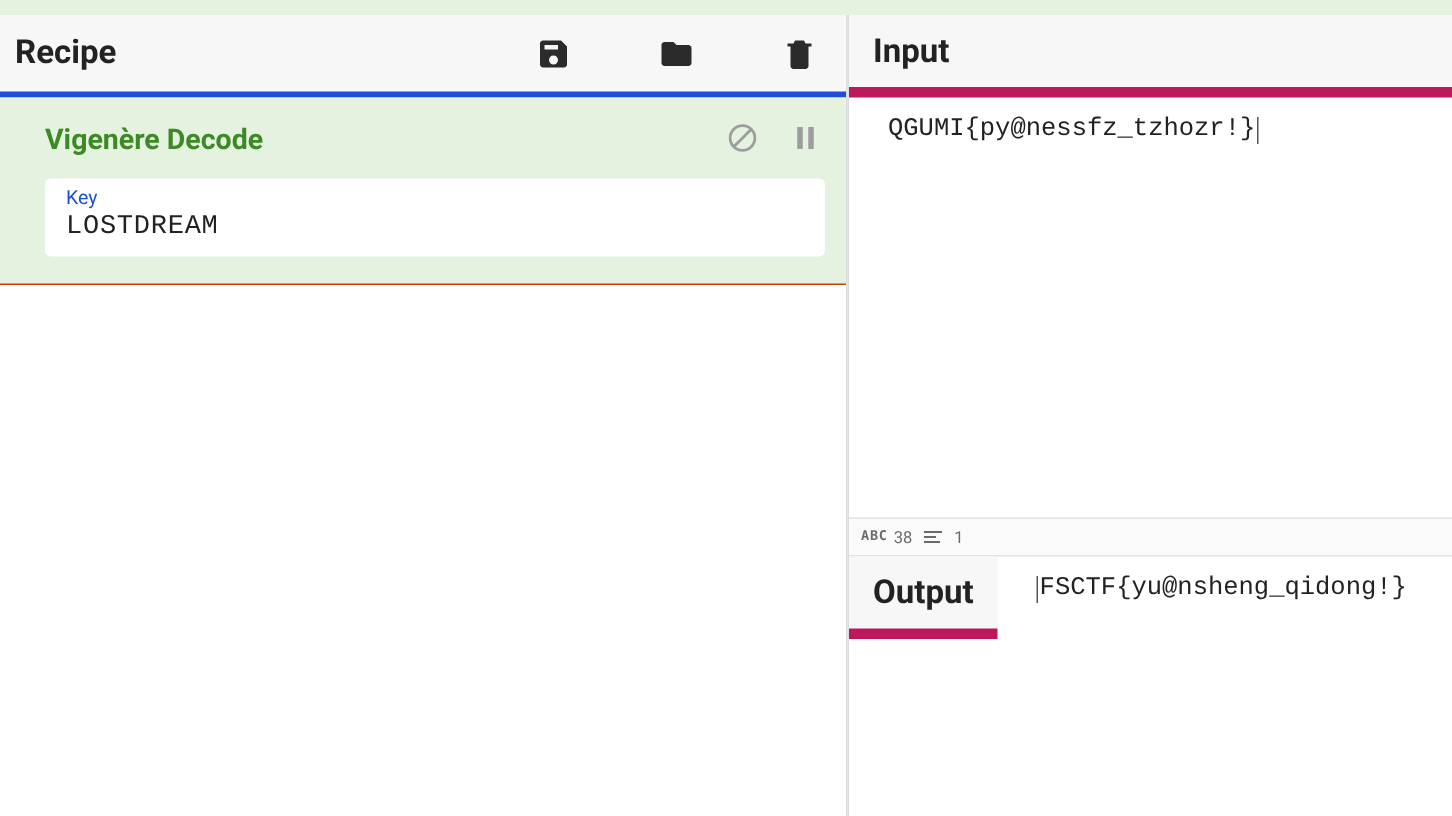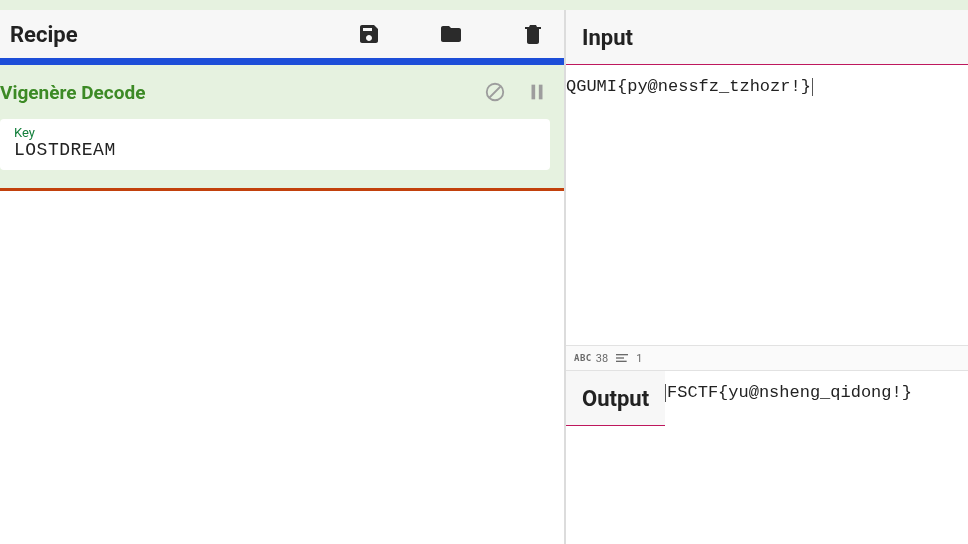--- a/index.html
+++ b/index.html
@@ -23,21 +23,21 @@
     width: 565px;
     display: flex;
     flex-direction: column;
     border-right: 1px solid #dcdcdc;
   }
   .recipe-header {
     display: flex;
     align-items: center;
     padding: 10px 14px 10px 10px;
     background: #f7f7f7;
-    border-bottom: 7px solid #1d4ed8;
+    border-bottom: 4px solid #1d4ed8;
     height: 55px;
     gap: 40px;
   }
   .recipe-title {
     font-size: 22px;
     font-weight: 700;
     flex: 1;
   }
   .icon-btn {
     width: 34px;
@@ -45,22 +45,22 @@
     display: flex;
     align-items: center;
     justify-content: center;
     cursor: pointer;
     margin-left: 8px;
     color: #2b2b2b;
   }
   .icon-btn svg { width: 24px; height: 24px; fill: currentColor; }
   .op-card {
     background: #e6f2e0;
-    border-bottom: 3px solid #c2410c;
-    padding: 14px 14px 18px 0;
+    border-bottom: 1px solid #c2410c;
+    padding: 14px 14px 18px 30px;
   }
   .op-header {
     display: flex;
     align-items: center;
     margin-bottom: 14px;
   }
   .op-title {
     font-size: 19px;
     font-weight: 700;
     color: #3c8a25;
@@ -75,21 +75,21 @@
   }
   .op-ctrl svg { width: 22px; height: 22px; fill: none; stroke: currentColor; stroke-width: 2; }
   .op-ctrl.pause svg { fill: currentColor; stroke: none; }
   .key-box {
     background: #fff;
     border-radius: 4px;
     padding: 6px 14px 10px 14px;
   }
   .key-label {
     font-size: 13px;
-    color: #15803d;
+    color: #1d4ed8;
   }
   .key-value {
     font-family: "Consolas","Menlo","Courier New",monospace;
     font-size: 18px;
     letter-spacing: 0.5px;
     color: #222;
     border: none;
     outline: none;
     width: 100%;
     background: transparent;
@@ -102,27 +102,27 @@
     display: flex;
     flex-direction: column;
     border-left: 1px solid #dcdcdc;
   }
   .panel-header {
     height: 55px;
     display: flex;
     align-items: center;
     padding: 0 16px;
     background: #f7f7f7;
-    border-bottom: 1px solid #be185d;
+    border-bottom: 7px solid #be185d;
     font-size: 22px;
     font-weight: 700;
   }
   .io-text {
     flex: 1;
-    padding: 12px 0;
+    padding: 12px 26px;
     font-family: "Consolas","Menlo","Courier New",monospace;
     font-size: 17px;
     color: #222;
     white-space: pre-wrap;
     overflow: auto;
     border: none;
     outline: none;
     resize: none;
     width: 100%;
   }

